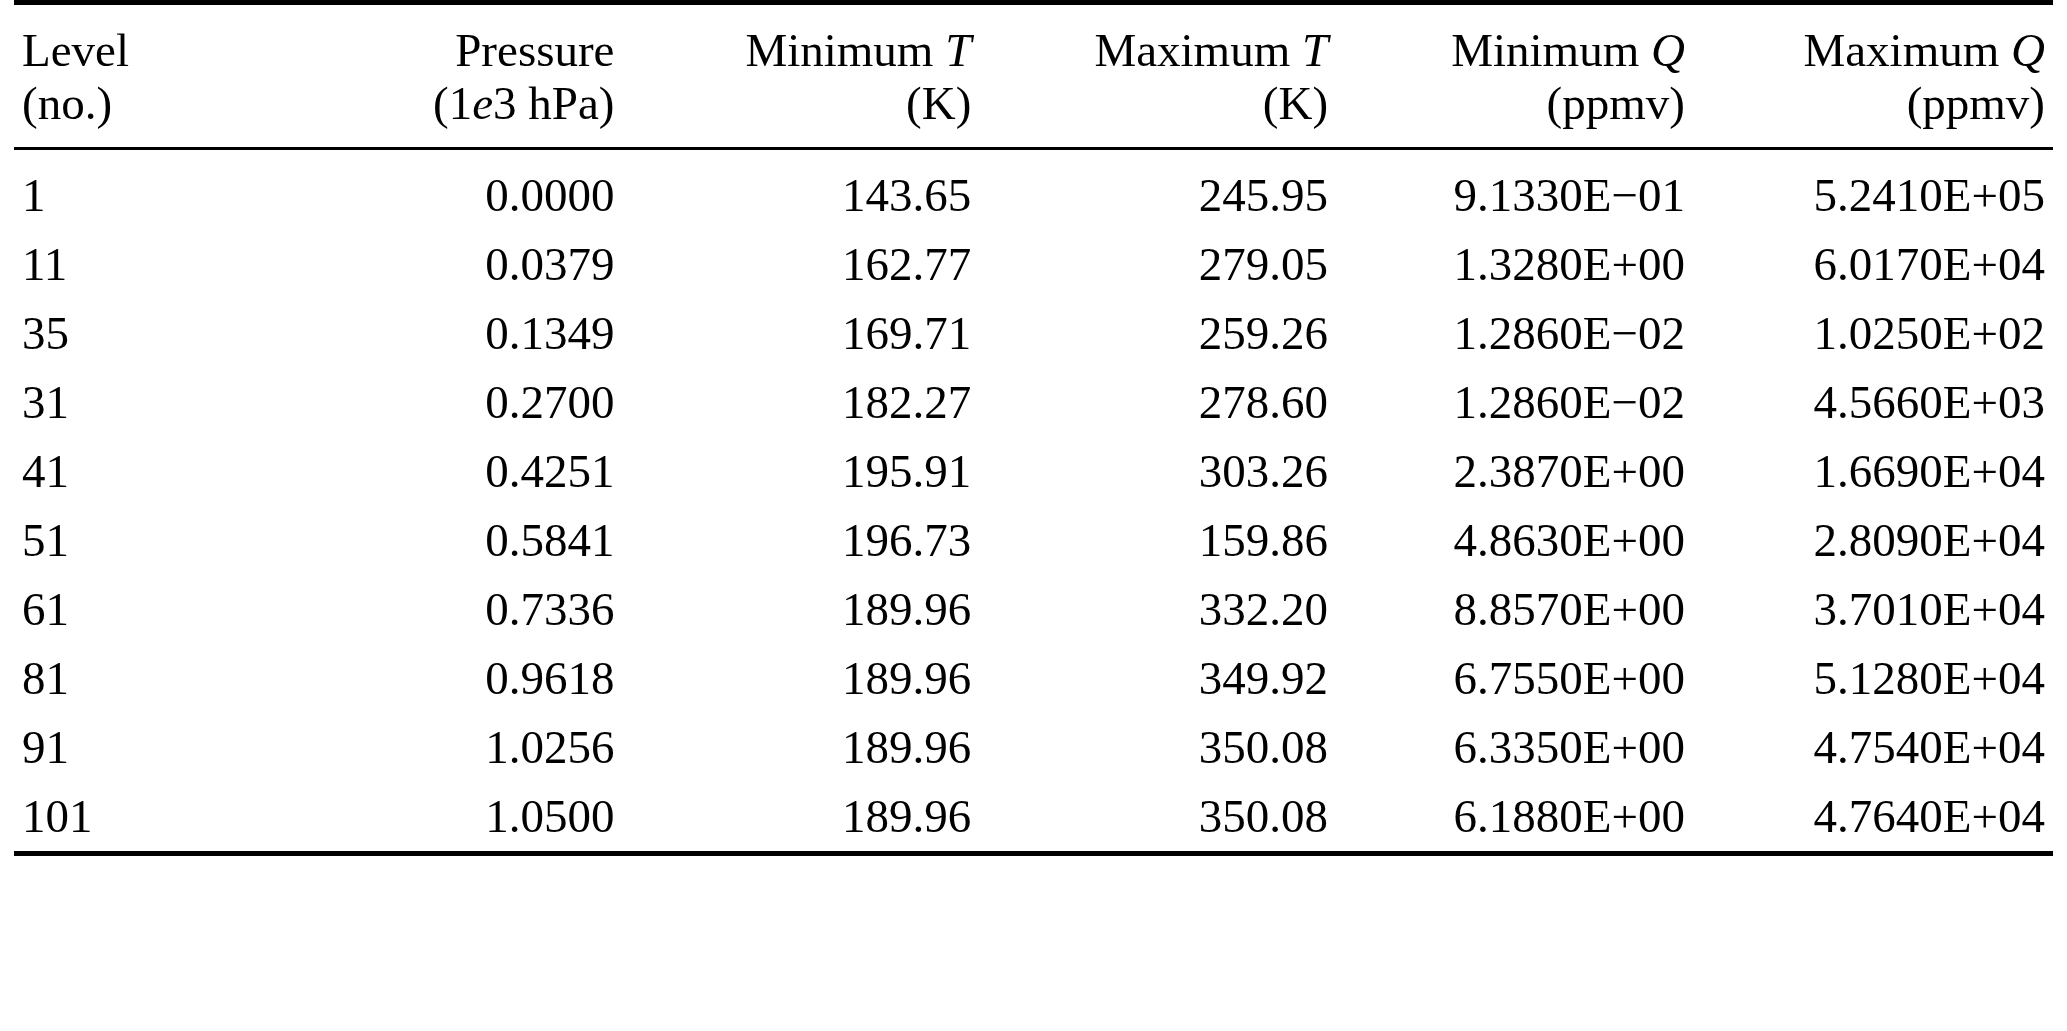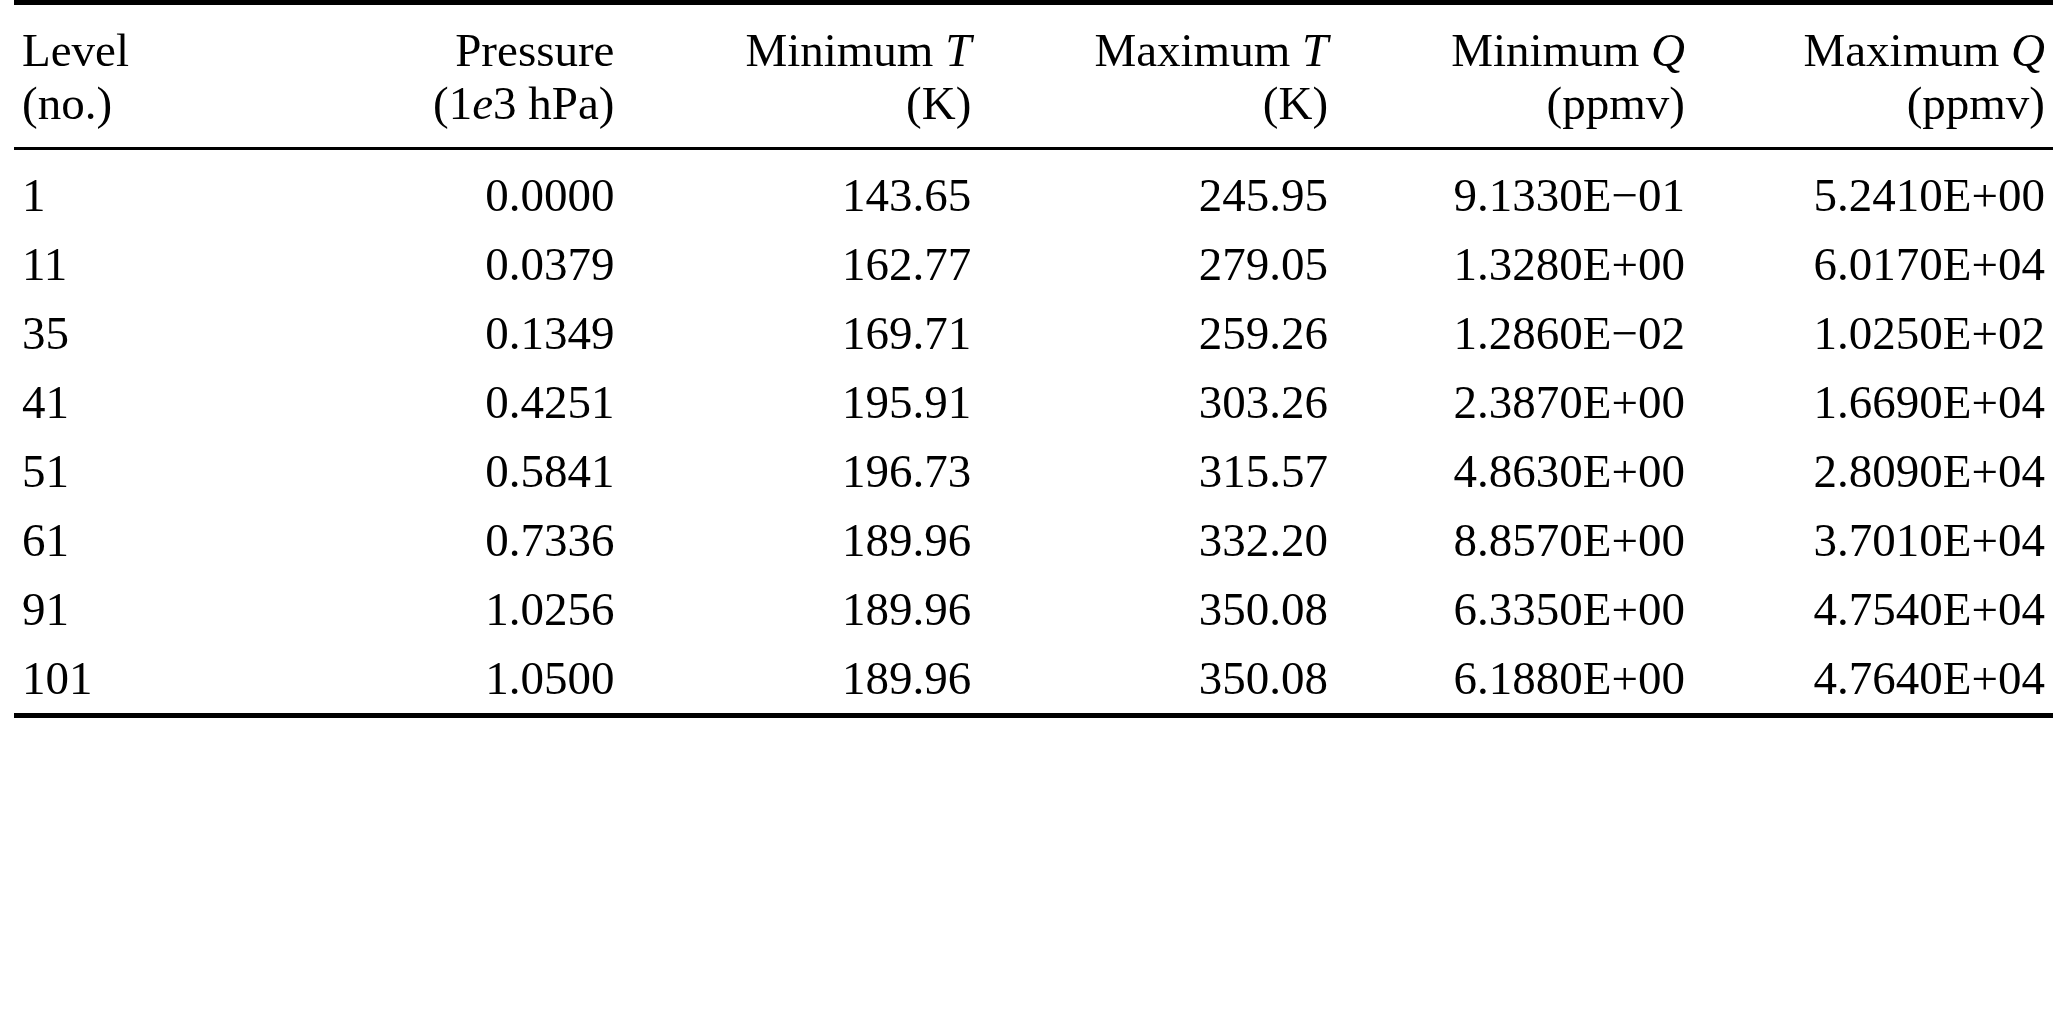--- a/index.html
+++ b/index.html
@@ -97,61 +97,77 @@
         <th class="col-maxq">(ppmv)</th>
       </tr>
     </thead>
     <tbody>
       <tr>
         <td class="col-level rule-mid">1</td>
         <td class="col-pressure rule-mid">0.0000</td>
         <td class="col-mint rule-mid">143.65</td>
         <td class="col-maxt rule-mid">245.95</td>
         <td class="col-minq rule-mid">9.1330E−01</td>
-        <td class="col-maxq rule-mid">5.2410E+00</td>
+        <td class="col-maxq rule-mid">5.2410E+05</td>
       </tr>
       <tr>
         <td class="col-level">11</td>
         <td class="col-pressure">0.0379</td>
         <td class="col-mint">162.77</td>
         <td class="col-maxt">279.05</td>
         <td class="col-minq">1.3280E+00</td>
         <td class="col-maxq">6.0170E+04</td>
       </tr>
       <tr>
         <td class="col-level">35</td>
         <td class="col-pressure">0.1349</td>
         <td class="col-mint">169.71</td>
         <td class="col-maxt">259.26</td>
         <td class="col-minq">1.2860E−02</td>
         <td class="col-maxq">1.0250E+02</td>
       </tr>
       <tr>
+        <td class="col-level">31</td>
+        <td class="col-pressure">0.2700</td>
+        <td class="col-mint">182.27</td>
+        <td class="col-maxt">278.60</td>
+        <td class="col-minq">1.2860E−02</td>
+        <td class="col-maxq">4.5660E+03</td>
+      </tr>
+      <tr>
         <td class="col-level">41</td>
         <td class="col-pressure">0.4251</td>
         <td class="col-mint">195.91</td>
         <td class="col-maxt">303.26</td>
         <td class="col-minq">2.3870E+00</td>
         <td class="col-maxq">1.6690E+04</td>
       </tr>
       <tr>
         <td class="col-level">51</td>
         <td class="col-pressure">0.5841</td>
         <td class="col-mint">196.73</td>
-        <td class="col-maxt">315.57</td>
+        <td class="col-maxt">159.86</td>
         <td class="col-minq">4.8630E+00</td>
         <td class="col-maxq">2.8090E+04</td>
       </tr>
       <tr>
         <td class="col-level">61</td>
         <td class="col-pressure">0.7336</td>
         <td class="col-mint">189.96</td>
         <td class="col-maxt">332.20</td>
         <td class="col-minq">8.8570E+00</td>
         <td class="col-maxq">3.7010E+04</td>
+      </tr>
+      <tr>
+        <td class="col-level">81</td>
+        <td class="col-pressure">0.9618</td>
+        <td class="col-mint">189.96</td>
+        <td class="col-maxt">349.92</td>
+        <td class="col-minq">6.7550E+00</td>
+        <td class="col-maxq">5.1280E+04</td>
       </tr>
       <tr>
         <td class="col-level">91</td>
         <td class="col-pressure">1.0256</td>
         <td class="col-mint">189.96</td>
         <td class="col-maxt">350.08</td>
         <td class="col-minq">6.3350E+00</td>
         <td class="col-maxq">4.7540E+04</td>
       </tr>
       <tr>

